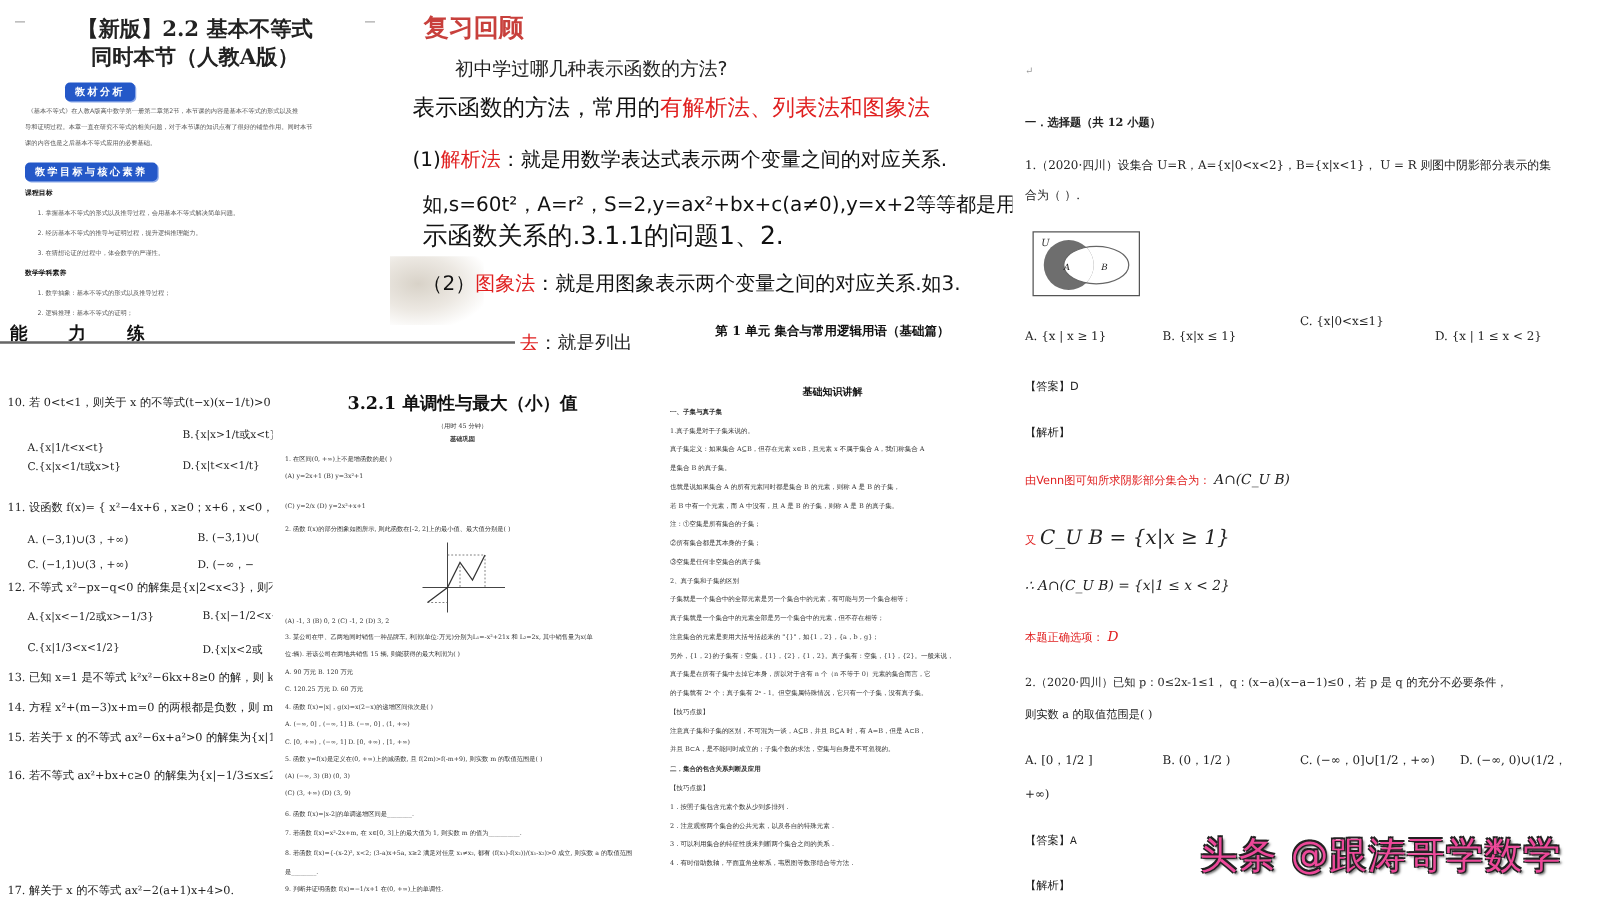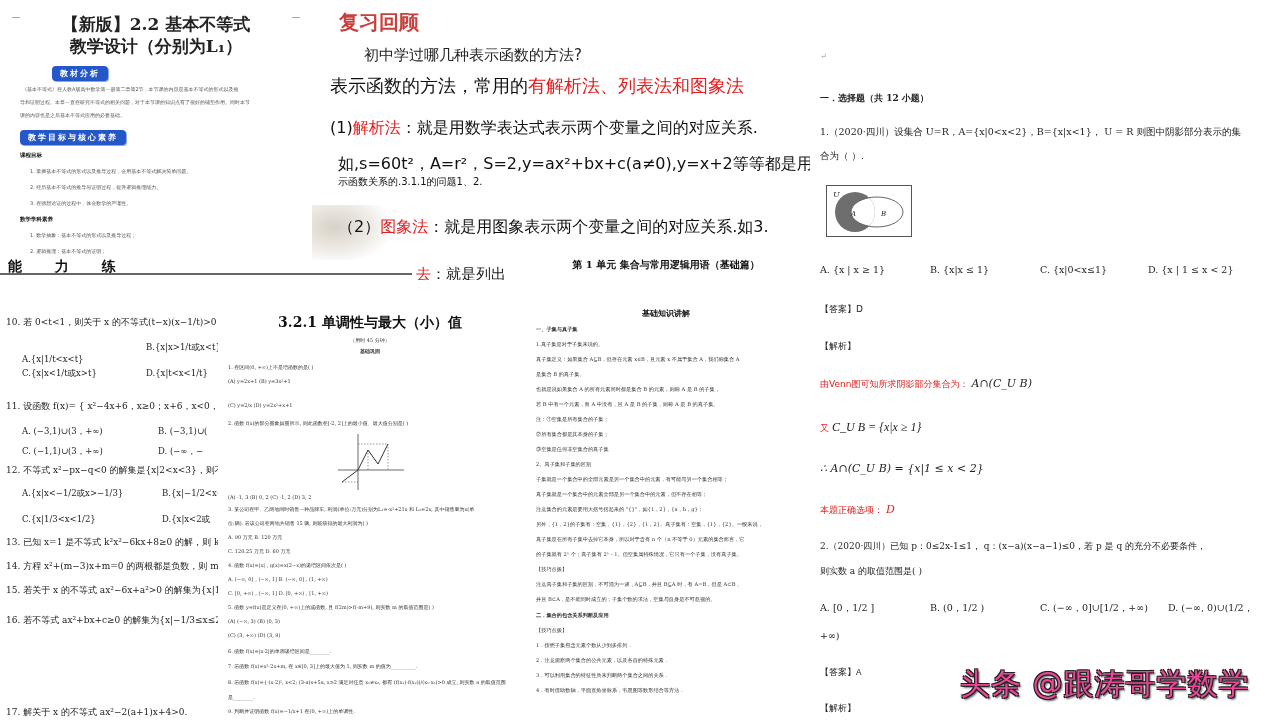--- a/index.html
+++ b/index.html
@@ -56,21 +56,21 @@
     text-shadow: -1px -1px 0 #222, 1px -1px 0 #222, -1px 1px 0 #222, 1px 1px 0 #222, 2px 2px 2px #555; letter-spacing: 1px; }
 </style>
 </head>
 <body>
 
 <div id="p1" class="panel serif">
   <span class="corner" style="left:12px;top:10px;border-bottom-width:1px;border-left-width:0;"></span>
   <span class="corner" style="right:12px;top:10px;border-bottom-width:1px;"></span>
   <div class="title">
     <div>【新版】2.2 基本不等式</div>
-    <div>教学设计（分别为L₁）</div>
+    <div>同时本节（人教A版）</div>
   </div>
   <div style="margin-top:4px;padding-left:32px;"><span class="badge sans">教材分析</span></div>
   <div class="tiny para sans" style="line-height:13px;margin-top:2px;padding-left:22px;">
     <div>《基本不等式》在人教A版高中数学第一册第二章第2节，本节课的内容是基本不等式的形式以及推</div>
     <div style="margin-left:-2px">导和证明过程。本章一直在研究不等式的相关问题，对于本节课的知识点有了很好的铺垫作用。同时本节</div>
     <div style="margin-left:-2px">课的内容也是之后基本不等式应用的必要基础。</div>
   </div>
   <div style="margin-top:3px;"><span class="badge sans">教学目标与核心素养</span></div>
   <div class="tiny sans" style="margin-top:2px;">
     <div class="head">课程目标</div>
@@ -88,21 +88,21 @@
 <div id="p2" class="panel">
   <div class="review">复习回顾</div>
   <div class="line" style="left:18px;top:74px;font-size:18px;">
     <span>表示函数的方法，常用的</span><span class="red">有解析法、列表法和图象法</span>
   </div>
   <div class="line serif" style="left:52px;top:46px;font-size:15px;color:#222;">初中学过哪几种表示函数的方法?</div>
   <div class="line" style="left:18px;top:118px;font-size:16px;">
     <span>(1)</span><span class="red">解析法</span><span>：就是用数学表达式表示两个变量之间的对应关系.</span>
   </div>
   <div class="line" style="left:26px;top:154px;font-size:16px;">如,s=60t²，A=r²，S=2,y=ax²+bx+c(a≠0),y=x+2等等都是用解析</div>
-  <div class="line" style="left:26px;top:175px;font-size:10px;">示函数关系的.3.1.1的问题1、2.</div>
+  <div class="line" style="left:26px;top:175px;font-size:20px;">示函数关系的.3.1.1的问题1、2.</div>
   <div class="brush"></div>
   <div class="line" style="left:26px;top:217px;font-size:16px;">
     <span>（2）</span><span class="red">图象法</span><span>：就是用图象表示两个变量之间的对应关系.如3.</span>
   </div>
 </div>
 
 <div id="nlz">能 力 练</div>
 <div id="hline"></div>
 <div id="qu"><span class="red">去</span><span>：就是列出</span></div>
 <div id="zh" class="sans">综合应用  核心素养</div>
@@ -122,31 +122,31 @@
       <circle cx="28" cy="26" r="20" fill="#6e6e6e"></circle>
       <circle cx="28" cy="26" r="20" fill="#fff" clip-path="url(#cb)"></circle>
       <ellipse cx="50" cy="26" rx="26" ry="15" fill="none" stroke="#666" stroke-width="1"></ellipse>
       <text x="6" y="11" font-size="8" font-style="italic" fill="#333" font-family="DejaVu Serif, serif">U</text>
       <text x="24" y="30" font-size="7" font-style="italic" fill="#222" font-family="DejaVu Serif, serif">A</text>
       <text x="54" y="30" font-size="7" font-style="italic" fill="#222" font-family="DejaVu Serif, serif">B</text>
     </svg>
   </div>
   <div class="row" style="top:264px;left:8px;">A. {x | x ≥ 1}</div>
   <div class="row" style="top:264px;left:118px;">B. {x|x ≤ 1}</div>
-  <div class="row" style="top:264px;left:228px;text-align:right;">C. {x|0&lt;x≤1}</div>
+  <div class="row" style="top:252px;left:228px;text-align:right;">C. {x|0&lt;x≤1}</div>
   <div class="row" style="top:264px;left:336px;">D. {x | 1 ≤ x &lt; 2}</div>
   <div class="row red sans" style="top:303px;font-size:9px;">【答案】D</div>
   <div class="row red sans" style="top:340px;font-size:9px;">【解析】</div>
   <div class="row" style="top:377px;">
     <span class="red sans" style="font-size:9px;">由Venn图可知所求阴影部分集合为：</span>
     <span style="font-style:italic;font-size:11px;">A∩(C_U B)</span>
   </div>
   <div class="row" style="top:420px;">
     <span class="red sans" style="font-size:9px;">又</span>
-    <span style="font-style:italic;font-size:12px;font-family:Liberation Serif, serif;">C_U B = {x|x ≥ 1}</span>
+    <span style="font-style:italic;font-size:16px;">C_U B = {x|x ≥ 1}</span>
   </div>
   <div class="row" style="top:462px;font-style:italic;font-size:11px;">∴ A∩(C_U B) = {x|1 ≤ x &lt; 2}</div>
   <div class="row" style="top:503px;">
     <span class="red sans" style="font-size:9px;">本题正确选项：</span>
     <span class="red" style="font-style:italic;font-size:11px;">D</span>
   </div>
   <div class="row" style="top:540px;font-size:9px;">2.（2020·四川）已知 p：0≤2x-1≤1，  q：(x−a)(x−a−1)≤0，若 p 是 q 的充分不必要条件，</div>
   <div class="row" style="top:565px;font-size:9px;">则实数 a 的取值范围是(        )</div>
   <div class="row" style="top:602px;">A. [0，1/2 ]</div>
   <div class="row" style="top:602px;left:118px;">B. (0，1/2 )</div>

